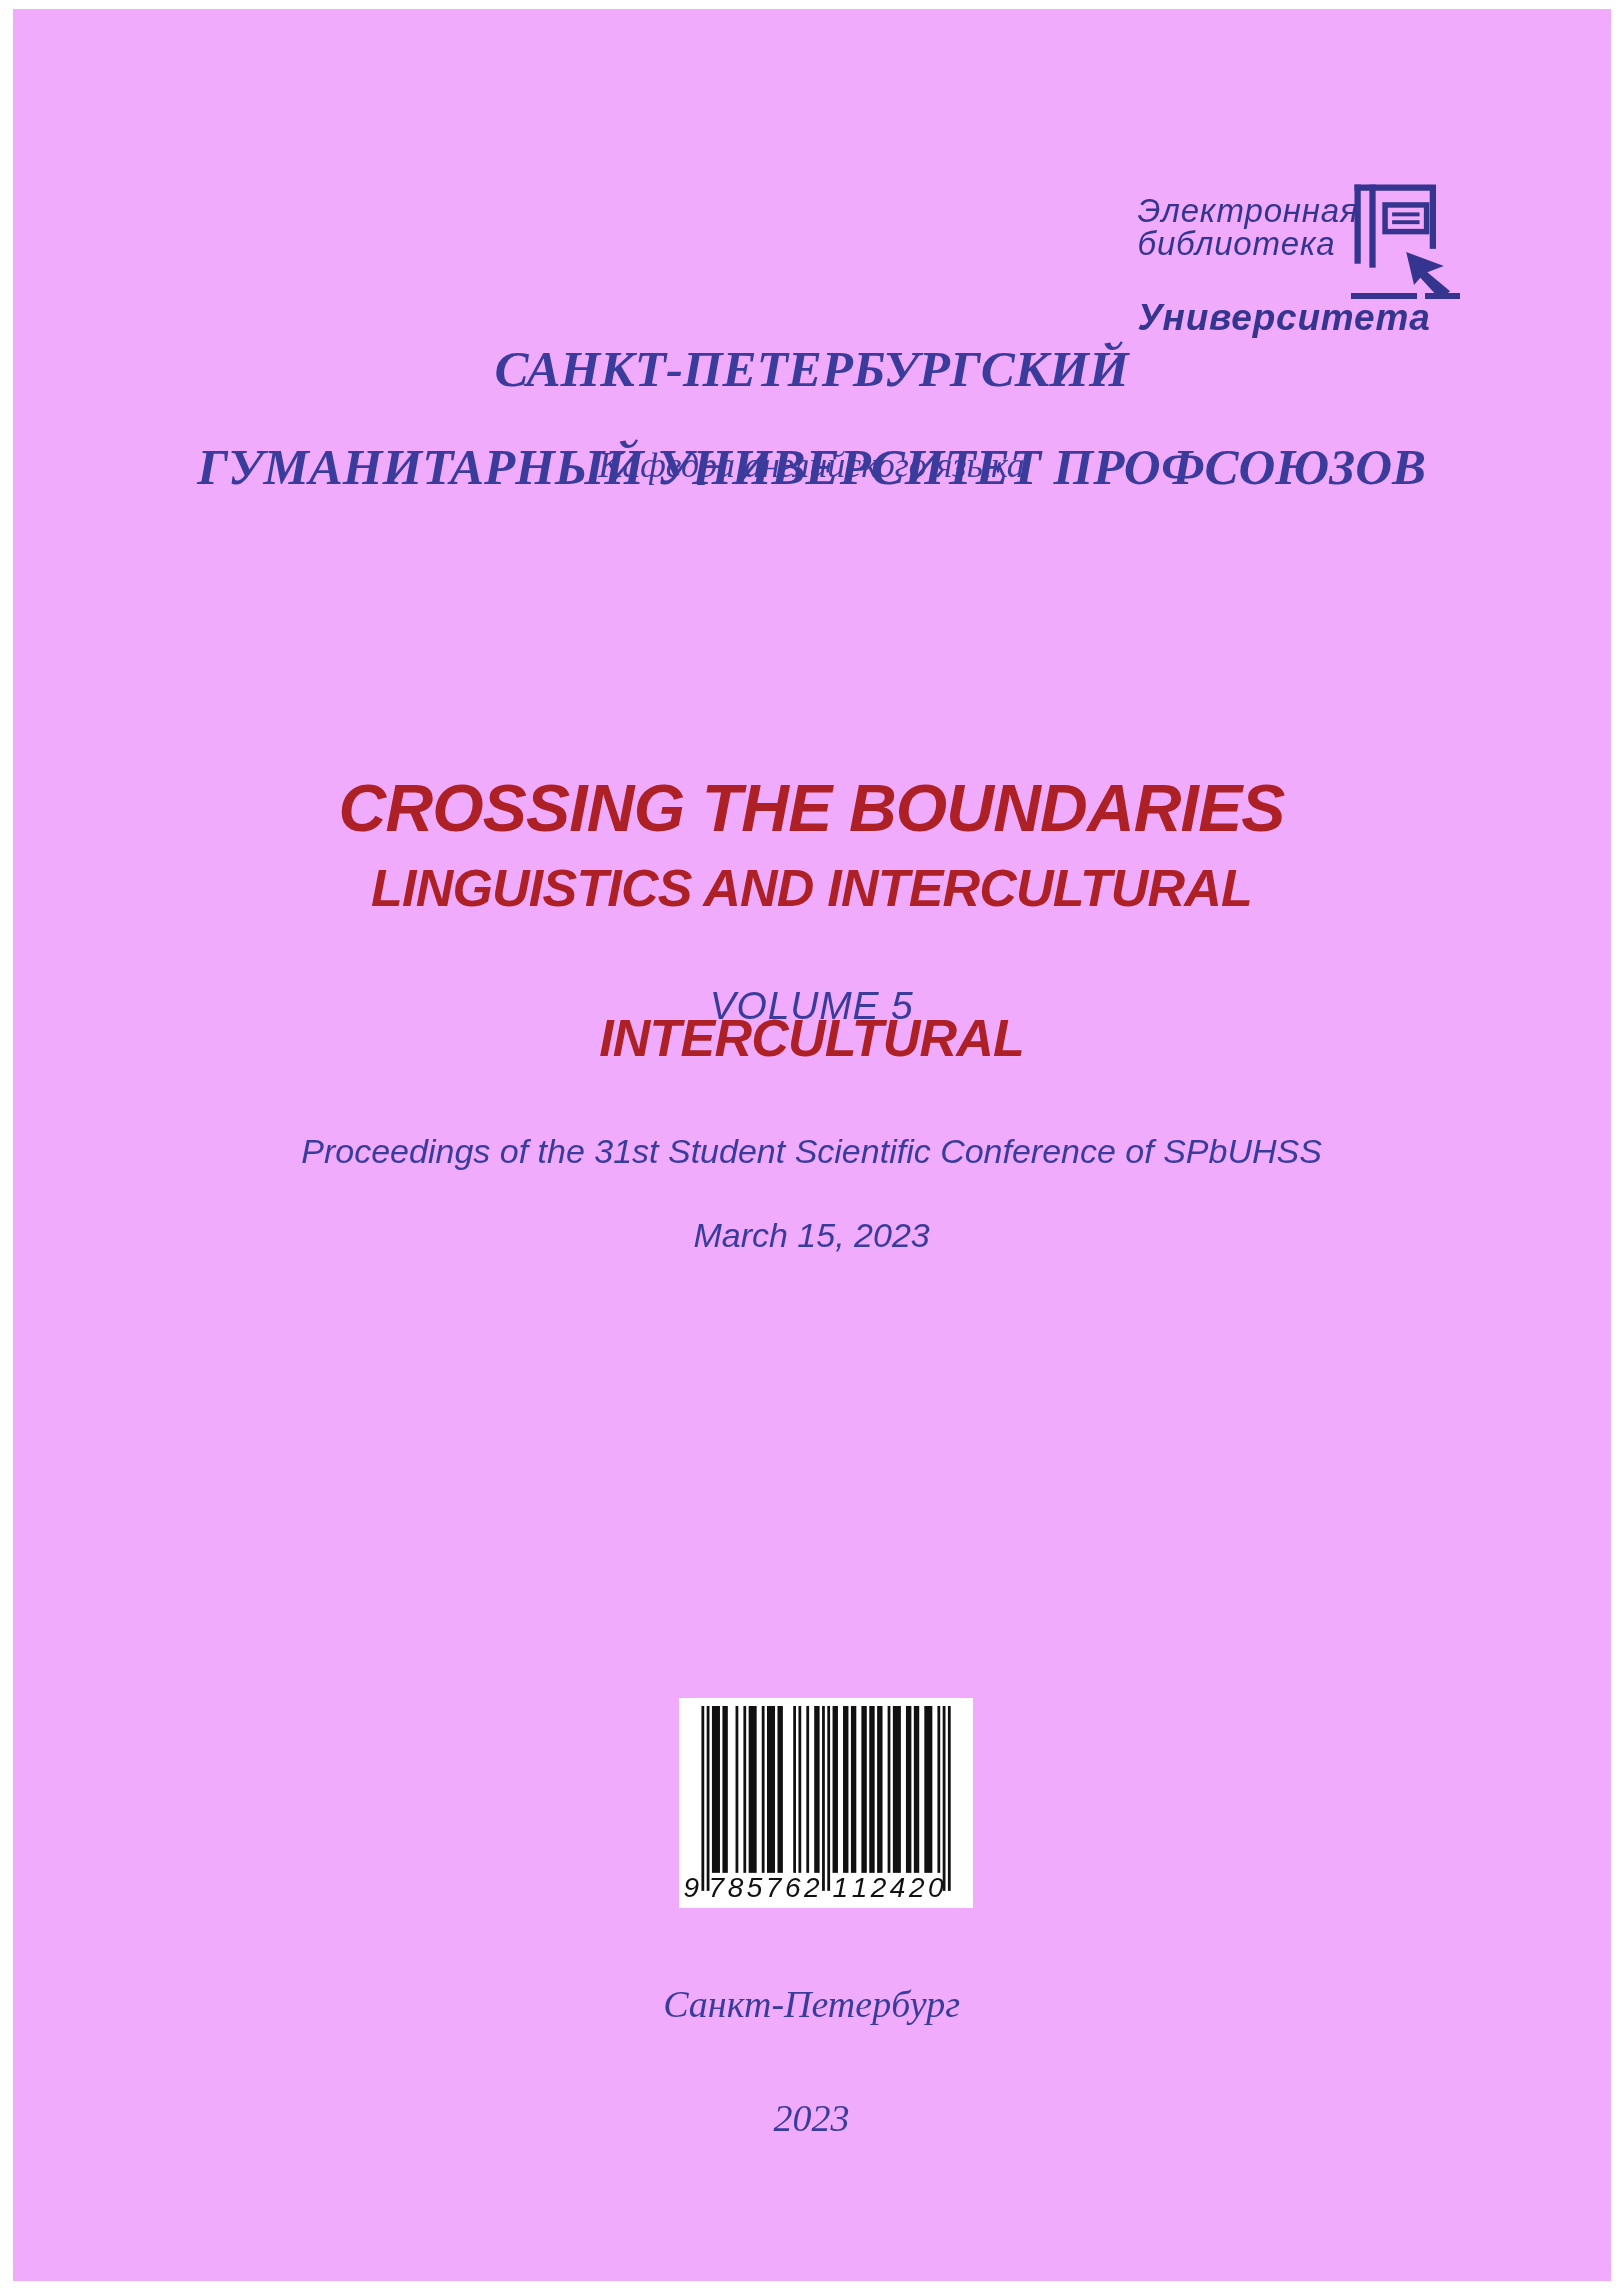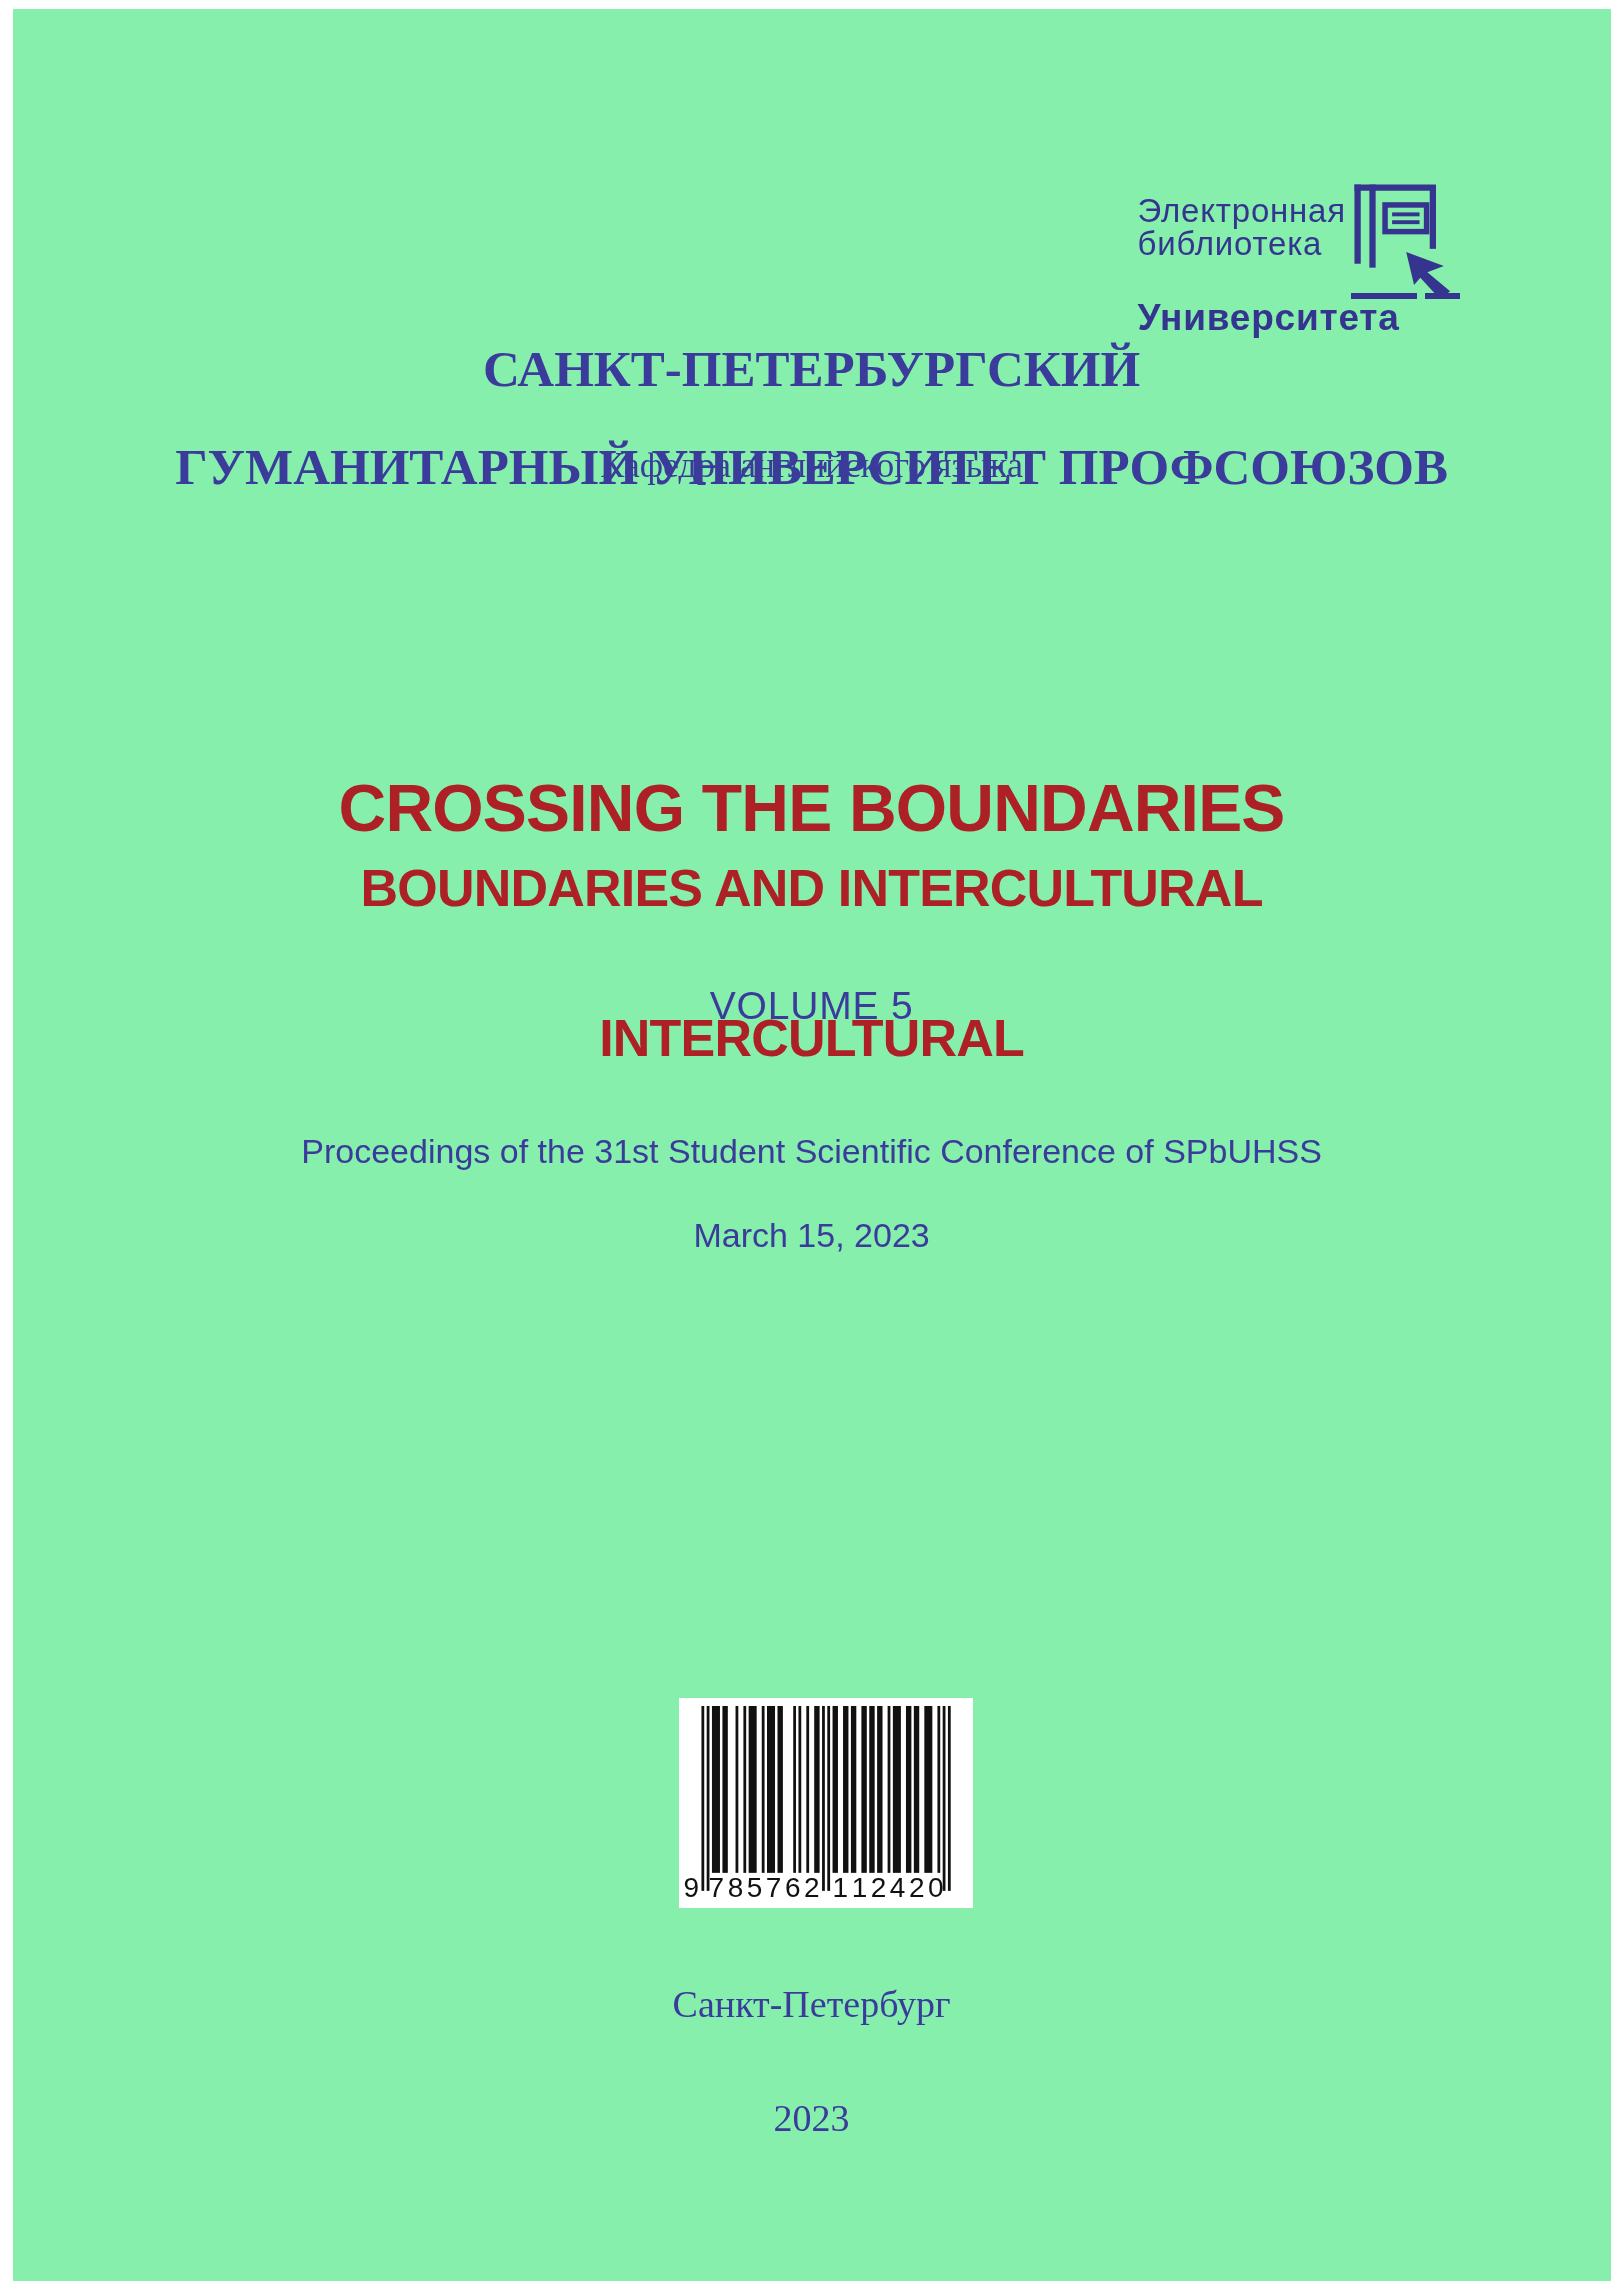--- a/index.html
+++ b/index.html
@@ -1,18 +1,18 @@
 <!DOCTYPE html>
 <html style="font-size:12.6px"><head>
 <meta charset="utf-8">
 <style>
   html,body{margin:0;padding:0;background:#ffffff;}
   .canvas{position:relative;width:1623px;height:2295px;background:#ffffff;overflow:hidden;
           font-family:"Liberation Sans",sans-serif;}
-  .cover{position:absolute;left:12.6px;top:9.4px;width:1598px;height:2272px;background:#86efac;}
+  .cover{position:absolute;left:12.6px;top:9.4px;width:1598px;height:2272px;background:#f0abfc;font-style:italic;}
 
   
   .logo{position:absolute;left:1110px;top:174px;width:345px;height:133px;color:#35358f;}
   .logo-text{position:absolute;left:15px;top:11px;line-height:33px;white-space:nowrap;}
   .logo-l1,.logo-l2{font-size:33px;font-weight:500;letter-spacing:0.8px;}
   .logo-l3{font-size:37px;font-weight:bold;letter-spacing:0.8px;margin-top:41px;}
   .logo-book{position:absolute;left:225px;top:0px;}
   .logo-underline{position:absolute;top:110px;height:5.5px;background:#35358f;}
   .logo-underline.u1{left:228px;width:66px;}
   .logo-underline.u2{left:302px;width:35px;}
@@ -66,21 +66,21 @@
       <div class="logo-underline u1"></div>
       <div class="logo-underline u2"></div>
     </div>
 
     <div class="cline univ"><span>САНКТ-ПЕТЕРБУРГСКИЙ</span><br>
       <span>ГУМАНИТАРНЫЙ УНИВЕРСИТЕТ ПРОФСОЮЗОВ</span>
     </div>
     <div class="cline dept">Кафедра английского языка</div>
 
     <div class="cline title1">CROSSING THE BOUNDARIES</div>
-    <div class="cline title2"><span>BOUNDARIES AND INTERCULTURAL</span><br>
+    <div class="cline title2"><span>LINGUISTICS AND INTERCULTURAL</span><br>
       <span>INTERCULTURAL</span>
     </div>
     <div class="cline volume">VOLUME 5</div>
 
     <div class="cline proc"><span>Proceedings of the 31st Student Scientific Conference of SPbUHSS</span><br>
       <span>March 15, 2023</span>
     </div>
 
     <div class="barcode-box">
       <svg class="barcode-bars" id="barcode-svg" width="250" height="188" viewBox="0 0 318 240">

